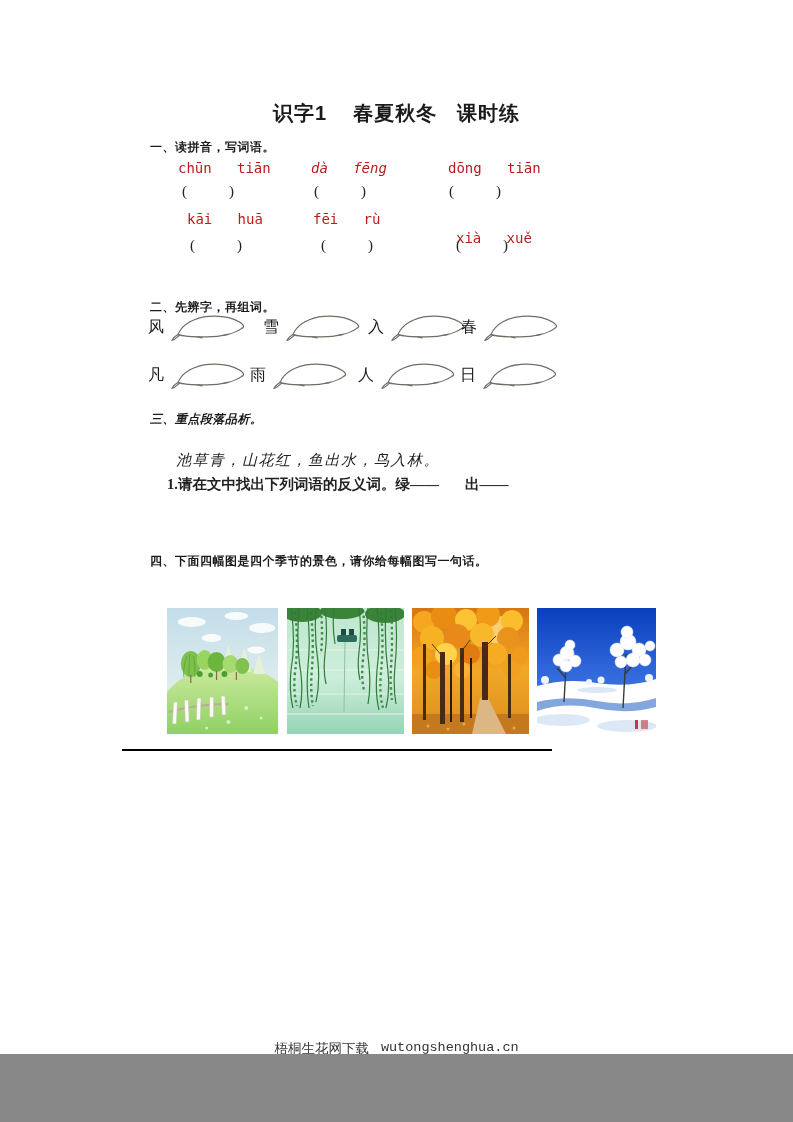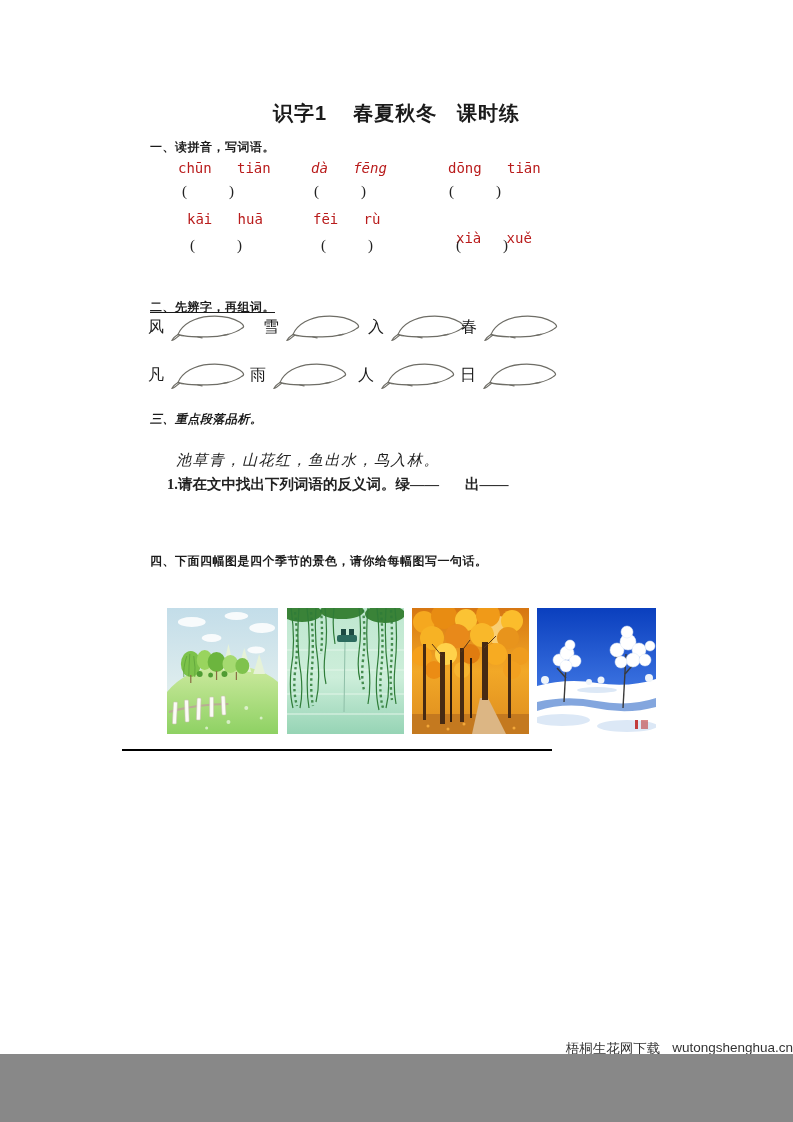--- a/index.html
+++ b/index.html
@@ -49,22 +49,22 @@
   .season-img {
     position:absolute; top:608px; height:126px; overflow:hidden;
   }
   .season-img svg { display:block; width:100%; height:100%; }
   .divider {
     position:absolute; left:122px; top:749px; width:430px; height:2px;
     background:#000;
   }
   .footer {
     position:absolute; top:1040px; left:0; width:100%;
-    display:flex; justify-content:flex-end; gap:12px;
-    font-family:Liberation Sans, sans-serif; font-size:13.5px; color:#333;
+    display:flex; justify-content:center; gap:12px;
+    font-family:Liberation Mono, monospace; font-size:13.5px; color:#333;
   }
 </style>
 </head>
 <body>
 
 <div class="page">
 
   <div class="doc-title">识字1    春夏秋冬   课时练</div>
 
   <div class="sec-heading" style="top:131px;">一、读拼音，写词语。</div>
@@ -78,21 +78,21 @@
   <span class="parens" style="left:449px; top:183px;"><span>(</span><span class="paren-gap"></span><span>)</span></span>
 
   <span class="pinyin" style="left:179px; top:211px;margin-left:8px;">kāi   huā</span>
   <span class="pinyin" style="left:313px; top:211px;">fēi   rù</span>
   <span class="pinyin" style="left:456px; top:211px;margin-top:19px;">xià   xuě</span>
 
   <span class="parens" style="left:190px; top:237px;"><span>(</span><span class="paren-gap"></span><span>)</span></span>
   <span class="parens" style="left:321px; top:237px;"><span>(</span><span class="paren-gap"></span><span>)</span></span>
   <span class="parens" style="left:456px; top:237px;"><span>(</span><span class="paren-gap"></span><span>)</span></span>
 
-  <div class="sec-heading" style="top:291px;text-decoration:underline;">二、先辨字，再组词。</div>
+  <div class="sec-heading" style="top:291px;">二、先辨字，再组词。</div>
 
   <div class="leaf-row" style="top:312px;">
     <div class="leaf-pair" style="left:0;">
       <span class="leaf-char">风</span>
       <svg class="leaf-svg" viewBox="0 0 92 36">
           <path d="M10,26 C7,28 4,30 3,33 C5,33 9,29 12,27"></path>
           <path d="M10,26 C15,14 30,6 46,5 C60,4 74,7 82,12 C86,15 88,17 84,19 C76,25 60,29 44,29 C30,29 16,29 10,26 Z"></path>
           <path d="M33,29 l5,1"></path>
           <path d="M63,27 l5,-1"></path>
         </svg>

